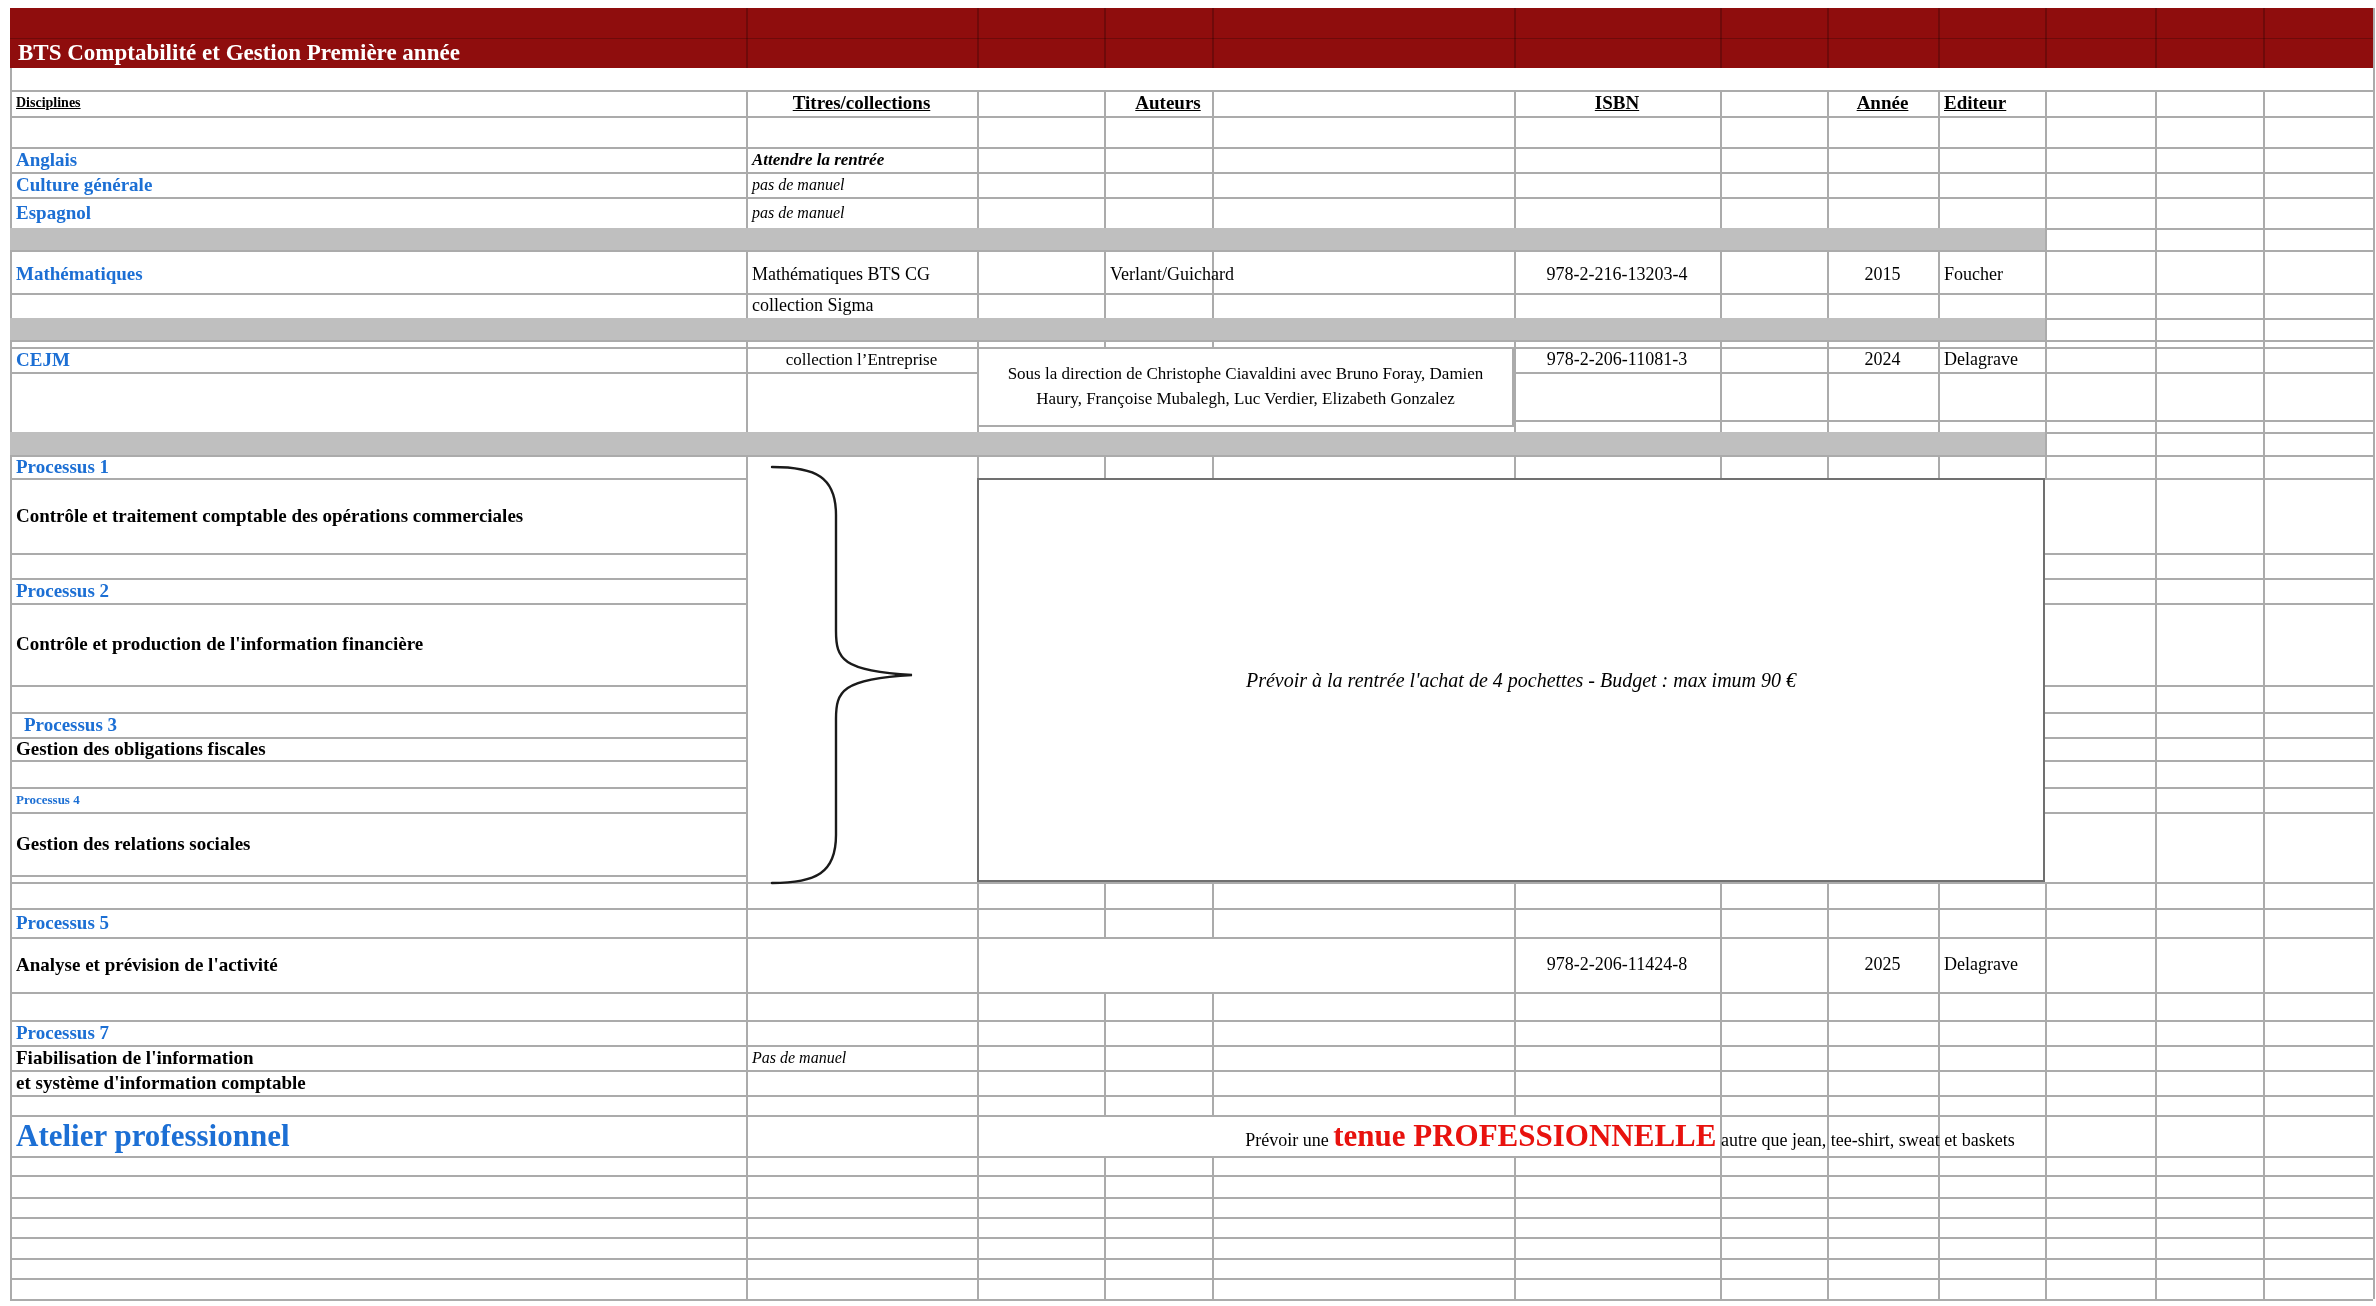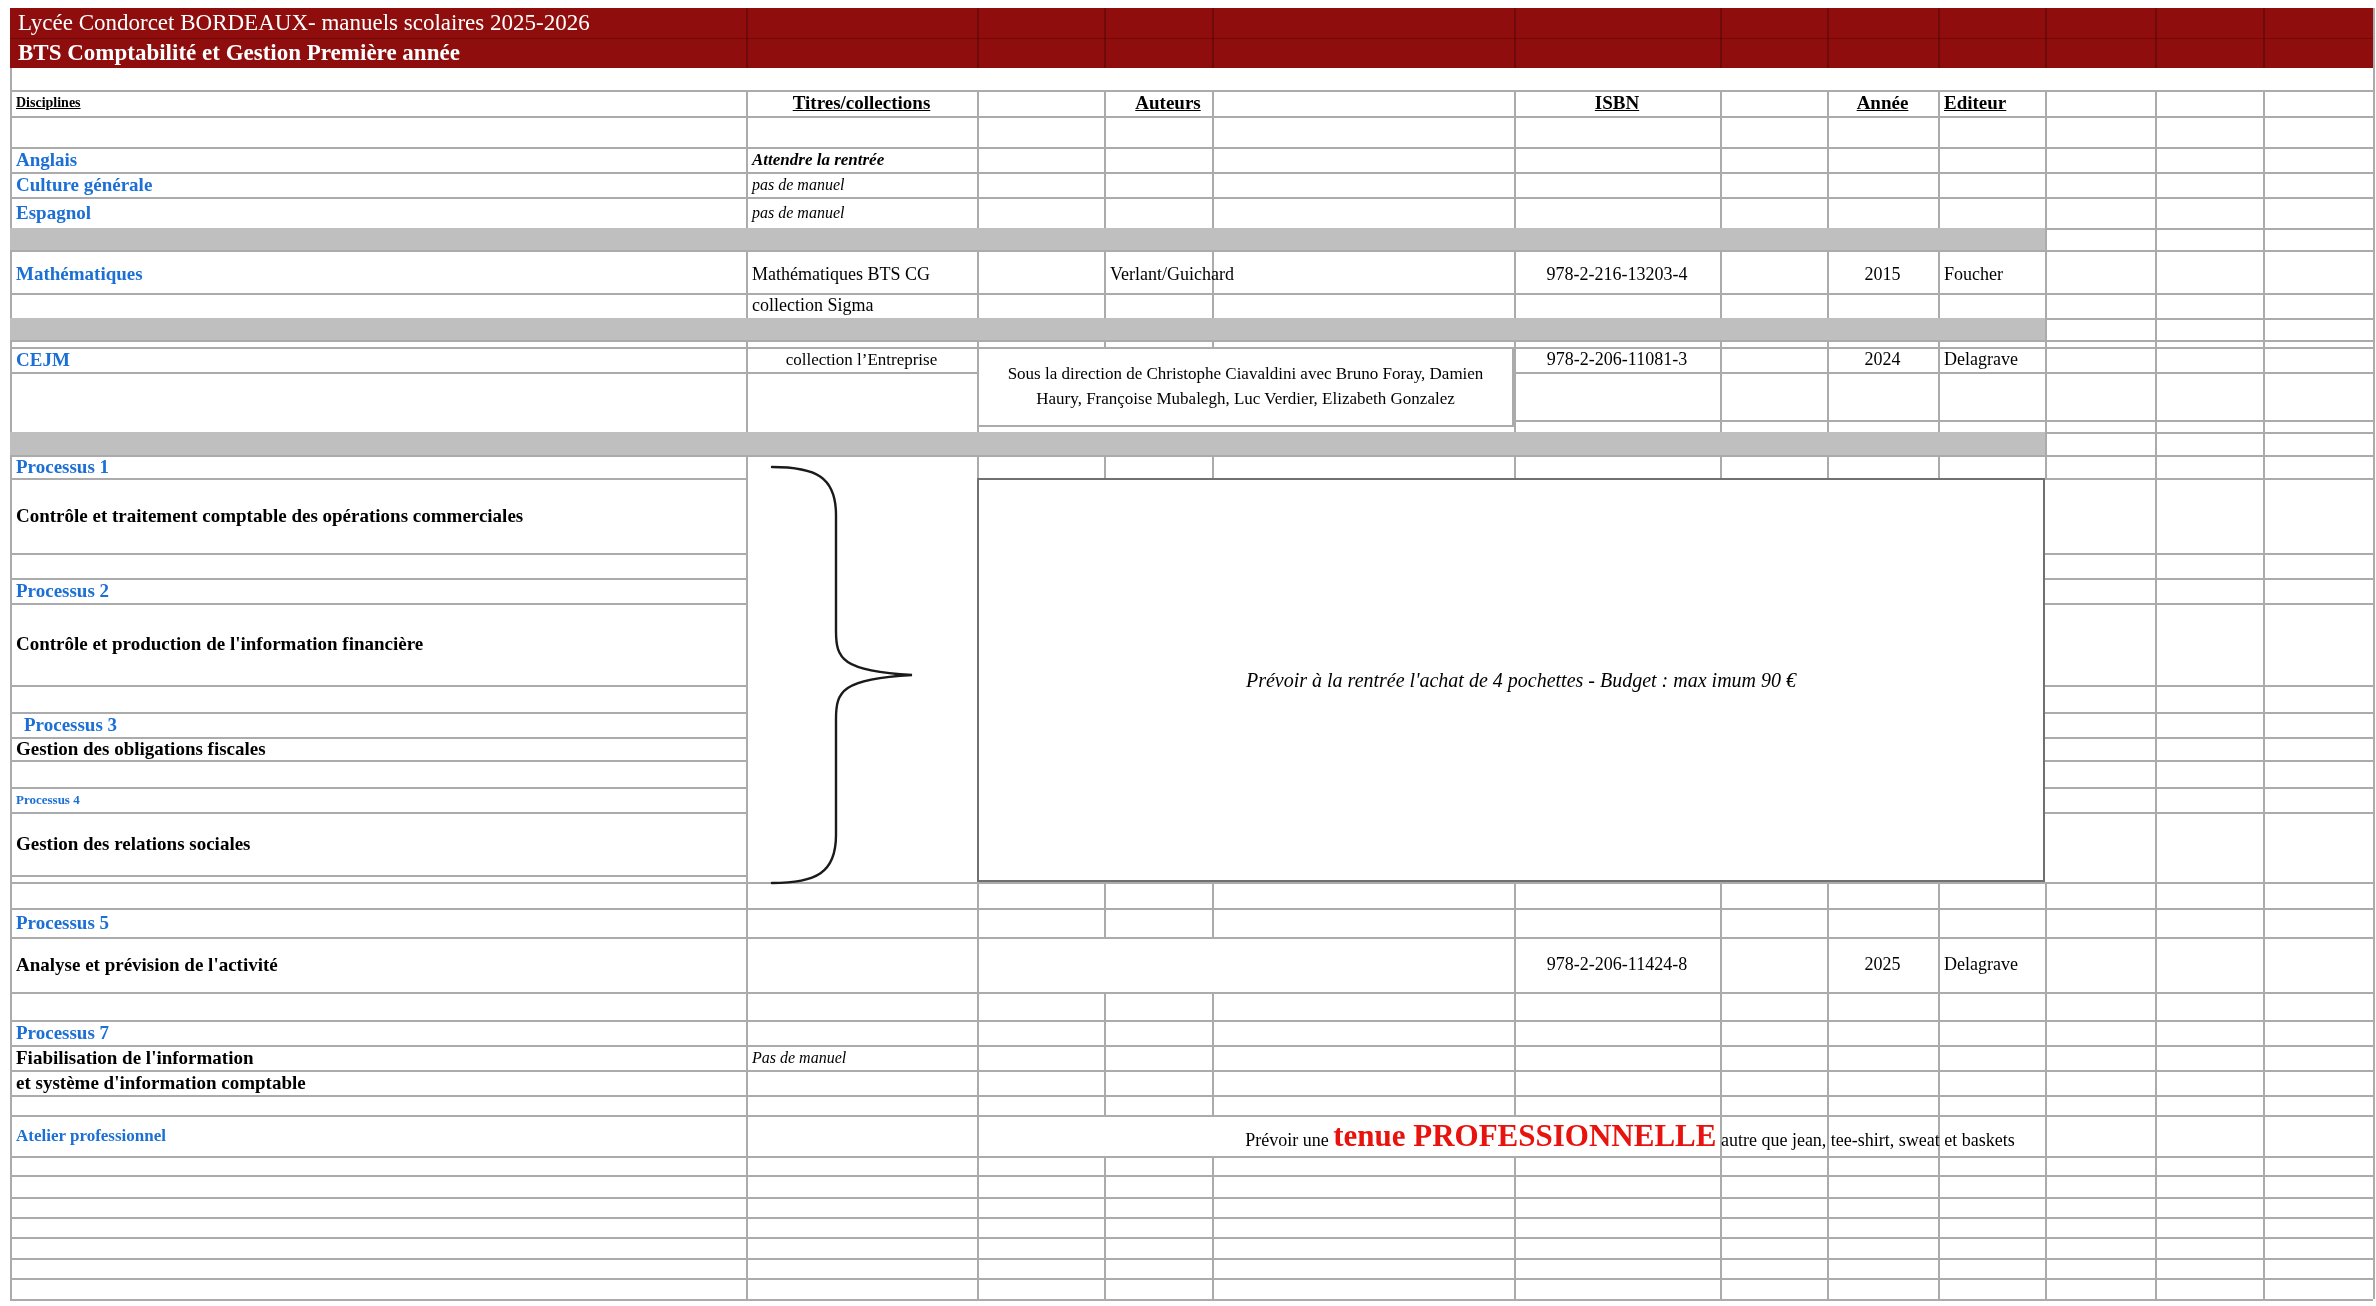--- a/index.html
+++ b/index.html
@@ -116,21 +116,20 @@
     <div class="hline" style="left: 10px; top: 197px; width: 2363px; height: 2px;"></div>
     <div class="hline" style="left: 10px; top: 172px; width: 2363px; height: 2px;"></div>
     <div class="hline" style="left: 10px; top: 147px; width: 2363px; height: 2px;"></div>
     <div class="hline" style="left: 10px; top: 116px; width: 2363px; height: 2px;"></div>
     <div class="hline" style="left: 10px; top: 90px; width: 2363px; height: 2px;"></div>
   <div class="band" style="left:10px;top:228px;width:2035px;height:22px;"></div>
   <div class="band" style="left:10px;top:318px;width:2035px;height:22px;"></div>
   <div class="band" style="left:10px;top:432px;width:2035px;height:23px;"></div>
 
   <div id="title-band"></div>
-  <div class="t white" style="left:18px;top:8px;height:30px;line-height:30px;font-size:23px;">Lycée Condorcet BORDEAUX- manuels scolaires 2025-2026</div>
   <div class="t white b" style="left:18px;top:38px;height:30px;line-height:30px;font-size:23px;">BTS Comptabilité et Gestion Première année</div>
 
   <div class="t b u" style="left:16px;top:90px;height:26px;line-height:26px;font-size:14px;">Disciplines</div>
   <div class="t b u ctr" style="left:746px;top:90px;width:231px;height:26px;line-height:26px;font-size:19px;">Titres/collections</div>
   <div class="t b u ctr" style="left:1104px;top:90px;width:128px;height:26px;line-height:26px;font-size:19px;">Auteurs</div>
   <div class="t b u ctr" style="left:1514px;top:90px;width:206px;height:26px;line-height:26px;font-size:19px;">ISBN</div>
   <div class="t b u ctr" style="left:1827px;top:90px;width:111px;height:26px;line-height:26px;font-size:19px;">Année</div>
   <div class="t b u" style="left:1944px;top:90px;height:26px;line-height:26px;font-size:19px;">Editeur</div>
 
   <div class="t blue" style="left:16px;top:147px;height:25px;line-height:25px;font-size:19px;">Anglais</div>
@@ -178,21 +177,21 @@
   <div class="t b" style="left:16px;top:937px;height:55px;line-height:55px;font-size:19px;">Analyse et prévision de l'activité</div>
   <div class="t ctr" style="left:1514px;top:937px;width:206px;height:55px;line-height:55px;">978-2-206-11424-8</div>
   <div class="t ctr" style="left:1827px;top:937px;width:111px;height:55px;line-height:55px;">2025</div>
   <div class="t" style="left:1944px;top:937px;height:55px;line-height:55px;">Delagrave</div>
 
   <div class="t blue" style="left:16px;top:1020px;height:25px;line-height:25px;font-size:19px;">Processus 7</div>
   <div class="t b" style="left:16px;top:1045px;height:25px;line-height:25px;font-size:19px;">Fiabilisation de l'information</div>
   <div class="t i" style="left:752px;top:1045px;height:25px;line-height:25px;font-size:16px;">Pas de manuel</div>
   <div class="t b" style="left:16px;top:1070px;height:25px;line-height:25px;font-size:19px;">et système d'information comptable</div>
 
-  <div class="t blue" style="left:16px;top:1115px;height:41px;line-height:41px;font-size:17px;">Atelier professionnel</div>
+  <div class="t blue" style="left:16px;top:1115px;height:41px;line-height:41px;font-size:31px;">Atelier professionnel</div>
   <div id="tenue-line">
     <span class="normal">Prévoir une </span><span class="alert">tenue PROFESSIONNELLE</span><span class="normal"> autre que jean, tee-shirt, sweat et baskets</span>
   </div>
 
 <div class="redline" style="left: 746px; top: 8px; width: 2px; height: 60px;"></div>
     <div class="redline" style="left: 977px; top: 8px; width: 2px; height: 60px;"></div>
     <div class="redline" style="left: 1104px; top: 8px; width: 2px; height: 60px;"></div>
     <div class="redline" style="left: 1212px; top: 8px; width: 2px; height: 60px;"></div>
     <div class="redline" style="left: 1514px; top: 8px; width: 2px; height: 60px;"></div>
     <div class="redline" style="left: 1720px; top: 8px; width: 2px; height: 60px;"></div>

